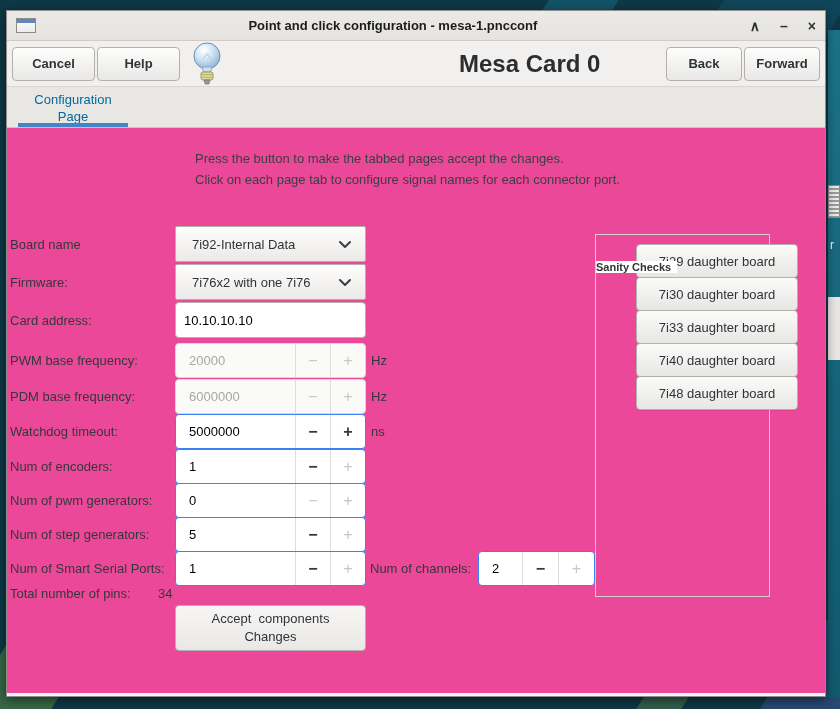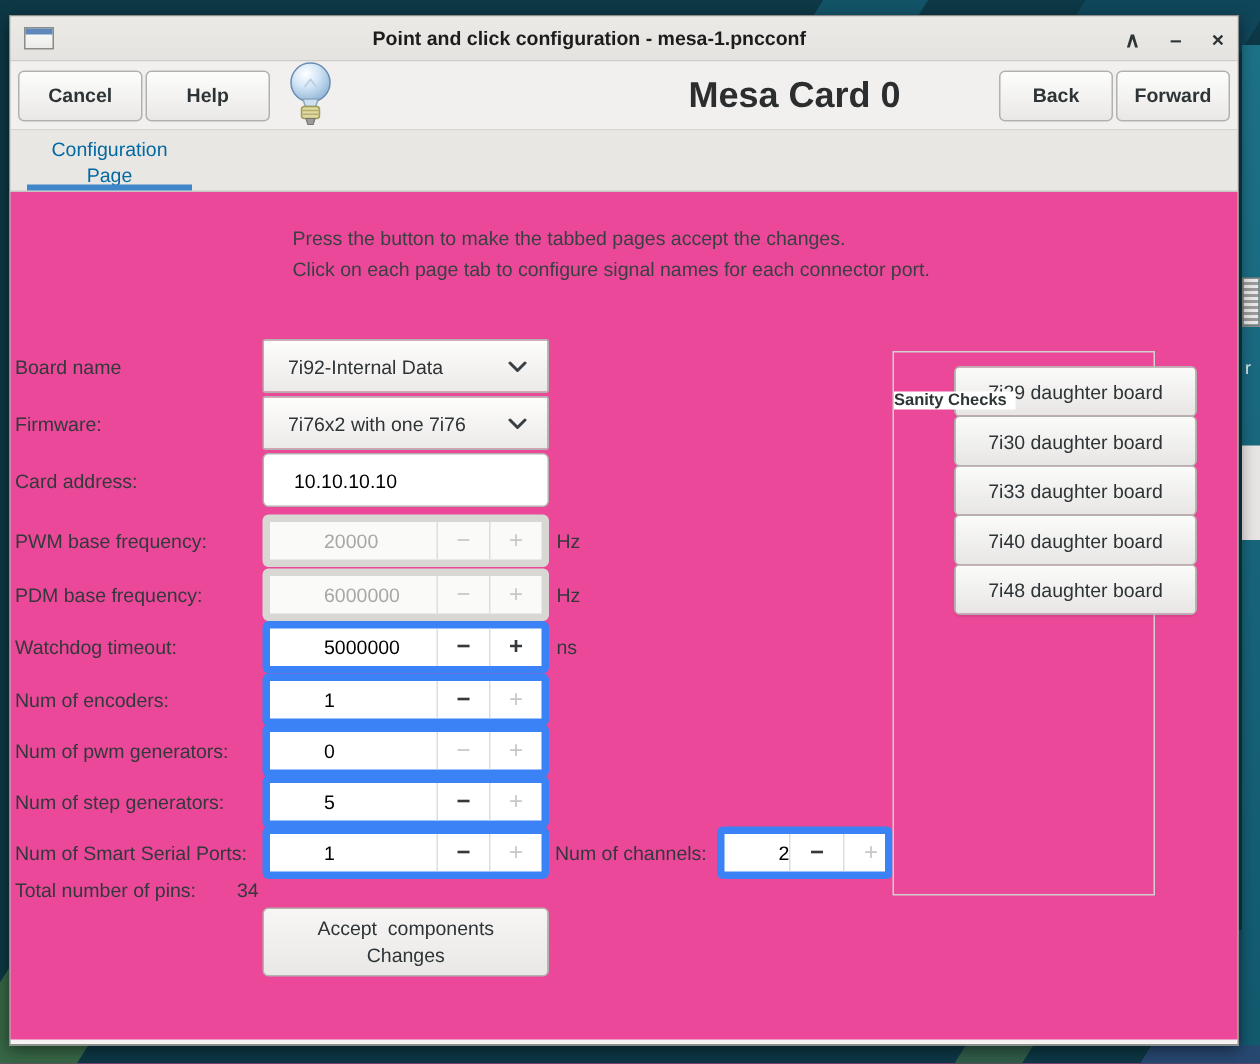--- a/index.html
+++ b/index.html
@@ -65,25 +65,25 @@
 
   .flabel { position:absolute; left:3px; height:35px; display:flex; align-items:center; color:#33383b; }
 
   .combo { position:absolute; left:168px; width:191px; height:36px;
            border:1px solid #b3b1ad; border-radius:2px;
            background:linear-gradient(#fdfdfc,#eceae8);
            display:flex; align-items:center; justify-content:space-between;
            padding:0 13px 0 16px; color:#2e3436; cursor:default; }
   .entry { position:absolute; left:168px; width:191px; height:36px;
            border:1px solid #b3b1ad; border-radius:4px; background:#fff;
-           display:flex; align-items:center; padding-left:20px; color:#000; }
+           display:flex; align-items:center; padding-left:8px; color:#000; }
 
   .spin { position:absolute; left:168px; width:191px; height:35px;
-          border:5px solid #3b82f6; border-radius:4px; background:#fff;
-          display:flex; align-items:stretch; overflow:hidden;padding-left:23px; }
+          border:1px solid #3b82f6; border-radius:4px; background:#fff;
+          display:flex; align-items:stretch; overflow:hidden; }
   .spin .val { flex:1; display:flex; align-items:center; padding-left:13px; color:#000; }
   .spin .sbtn { width:35px; flex:0 0 auto; display:flex; align-items:center; justify-content:center;
                 border-left:1px solid #deddda; font-size:16px; font-weight:bold; color:#35393c; cursor:default; }
   .spin .sbtn.off { color:#c9c7c4; font-weight:normal; }
   .spin.disabled { background:#fafaf9; border-color:#d9d7d4; }
   .spin.disabled .val { color:#a9a7a4; }
   .spin.narrow { left:471px; width:117px; }
   .spin.narrow .sbtn { width:36px; }
   .unit { position:absolute; left:364px; height:35px; display:flex; align-items:center; color:#33383b; }
 

